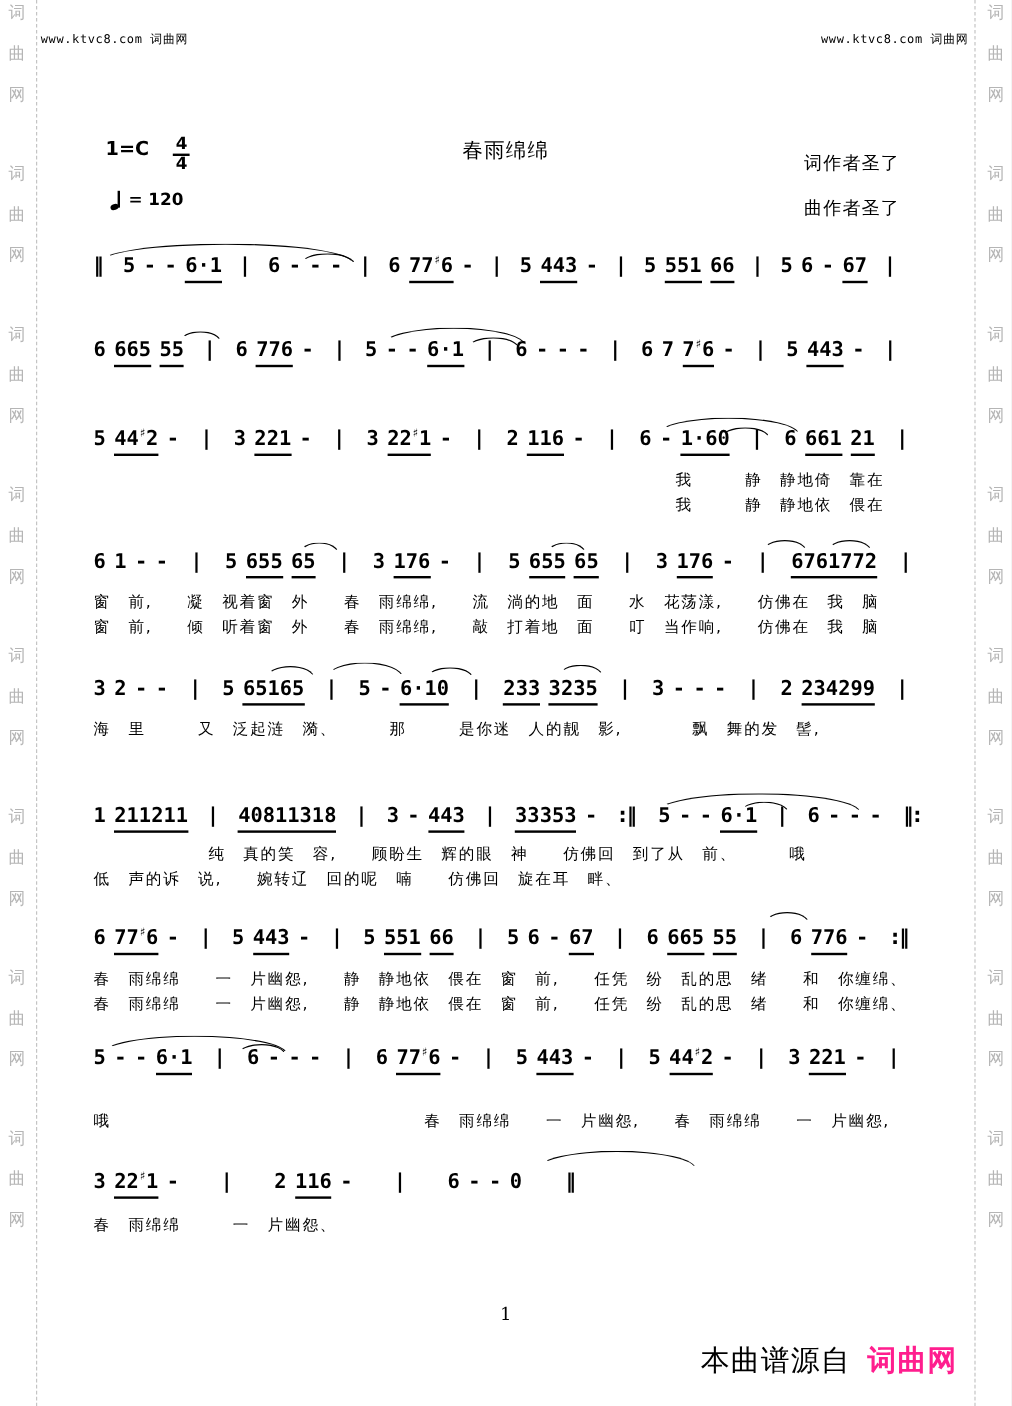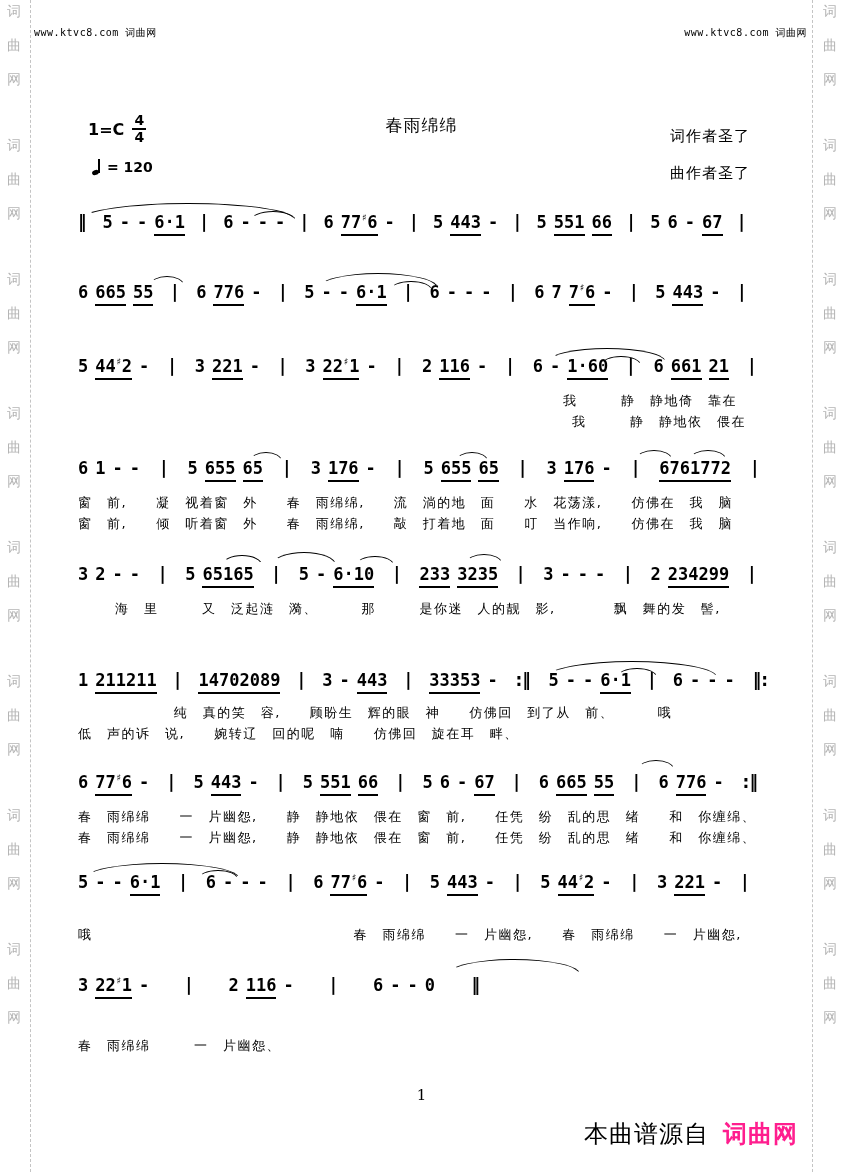--- a/index.html
+++ b/index.html
@@ -12,21 +12,21 @@
   .wm{position:absolute;top:4px;width:20px;display:flex;flex-direction:column;align-items:center;
       color:#b5b5b5;font-size:14px;line-height:14px}
   .wm.l{left:4px}.wm.r{left:820px}
   .wm-g{display:flex;flex-direction:column;gap:20px;margin-bottom:52px}
   
   .hdr{position:absolute;top:26px;font-size:10px;letter-spacing:.5px;
        font-family:"DejaVu Sans Mono","DejaVu Sans",monospace}
   .hdr.l{left:34px}.hdr.r{right:36px}
   
   .title{position:absolute;top:114px;left:0;width:100%;text-align:center;font-size:17px;letter-spacing:1px}
-  .keysig{position:absolute;left:88px;top:114px;display:flex;align-items:center;gap:8px;
+  .keysig{position:absolute;left:88px;top:114px;display:flex;gap:20px;
           font-weight:bold;font-size:16px}
   .frac{display:flex;flex-direction:column;align-items:center;font-size:14px;line-height:13px;font-weight:bold}
   .frac .fbar{width:14px;border-top:2px solid #000;margin:1px 0}
   .tempo{position:absolute;left:92px;top:158px;display:flex;align-items:flex-end;gap:4px;
          font-weight:bold;font-size:14px}
   .qnote{position:relative;display:inline-block;width:11px;height:17px}
   .qnote .head{position:absolute;left:0;bottom:0;width:7px;height:5px;background:#000;
                border-radius:50%;transform:rotate(-20deg)}
   .qnote .stem{position:absolute;left:6px;bottom:2px;width:2px;height:14px;background:#000}
   .authors{position:absolute;left:670px;top:118px;font-size:15px;line-height:37px;letter-spacing:1px}
@@ -288,21 +288,21 @@
           </span>
           <span class="bar">|</span>
           <span class="measure">
             <span class="tk">6</span>
             <span class="tk beam">661</span>
             <span class="tk beam">21</span>
           </span>
           <span class="bar">|</span>
         </div>
         <div class="lyric" style="padding-left: 485px; margin-top: 8px;">我　　　静　静地倚　靠在</div>
-        <div class="lyric" style="padding-left: 485px; text-align: center;">我　　　静　静地依　偎在</div>
+        <div class="lyric" style="padding-left: 485px;">我　　　静　静地依　偎在</div>
       </div>
       <div class="line" style="left: 78px; top: 458px; width: 680px;">
         <div class="nrow">
           <span class="measure">
             <span class="tk">6</span>
             <span class="tk">1</span>
             <span class="tk">-</span>
             <span class="tk">-</span>
           </span>
           <span class="bar">|</span>
@@ -369,31 +369,31 @@
             <span class="tk">-</span>
             <span class="tk">-</span>
           </span>
           <span class="bar">|</span>
           <span class="measure">
             <span class="tk">2</span>
             <span class="tk beam">234299</span>
           </span>
           <span class="bar">|</span>
         </div>
-        <div class="lyric" style="padding-left: 0px; margin-top: 8px; margin-left: 37px;">海　里　　　又　泛起涟　漪、　　　那　　　是你迷　人的靓　影,　　　　飘　舞的发　髻,</div>
+        <div class="lyric" style="padding-left: 0px; margin-top: 8px;">海　里　　　又　泛起涟　漪、　　　那　　　是你迷　人的靓　影,　　　　飘　舞的发　髻,</div>
       </div>
       <div class="line" style="left: 78px; top: 670px; width: 690px;">
         <div class="nrow">
           <span class="measure">
             <span class="tk">1</span>
             <span class="tk beam">211211</span>
           </span>
           <span class="bar">|</span>
           <span class="measure">
-            <span class="tk beam">14702089</span>
+            <span class="tk beam">40811318</span>
           </span>
           <span class="bar">|</span>
           <span class="measure">
             <span class="tk">3</span>
             <span class="tk">-</span>
             <span class="tk beam">443</span>
           </span>
           <span class="bar">|</span>
           <span class="measure">
             <span class="tk beam">33353</span>
@@ -519,21 +519,21 @@
           </span>
           <span class="bar">|</span>
           <span class="measure">
             <span class="tk">6</span>
             <span class="tk">-</span>
             <span class="tk">-</span>
             <span class="tk">0</span>
           </span>
           <span class="bar">‖</span>
         </div>
-        <div class="lyric" style="padding-left: 0px; margin-top: 34px;">春　雨绵绵　　　一　片幽怨、</div>
+        <div class="lyric" style="padding-left: 0px; margin-top: 10px;">春　雨绵绵　　　一　片幽怨、</div>
       </div>
     </div>
 
   <div class="pageno">1</div>
 
   <div class="footer">
     <span>本曲谱源自</span>
     <span class="brand" style="color: rgb(255, 30, 142);">词曲网</span>
   </div>
 

